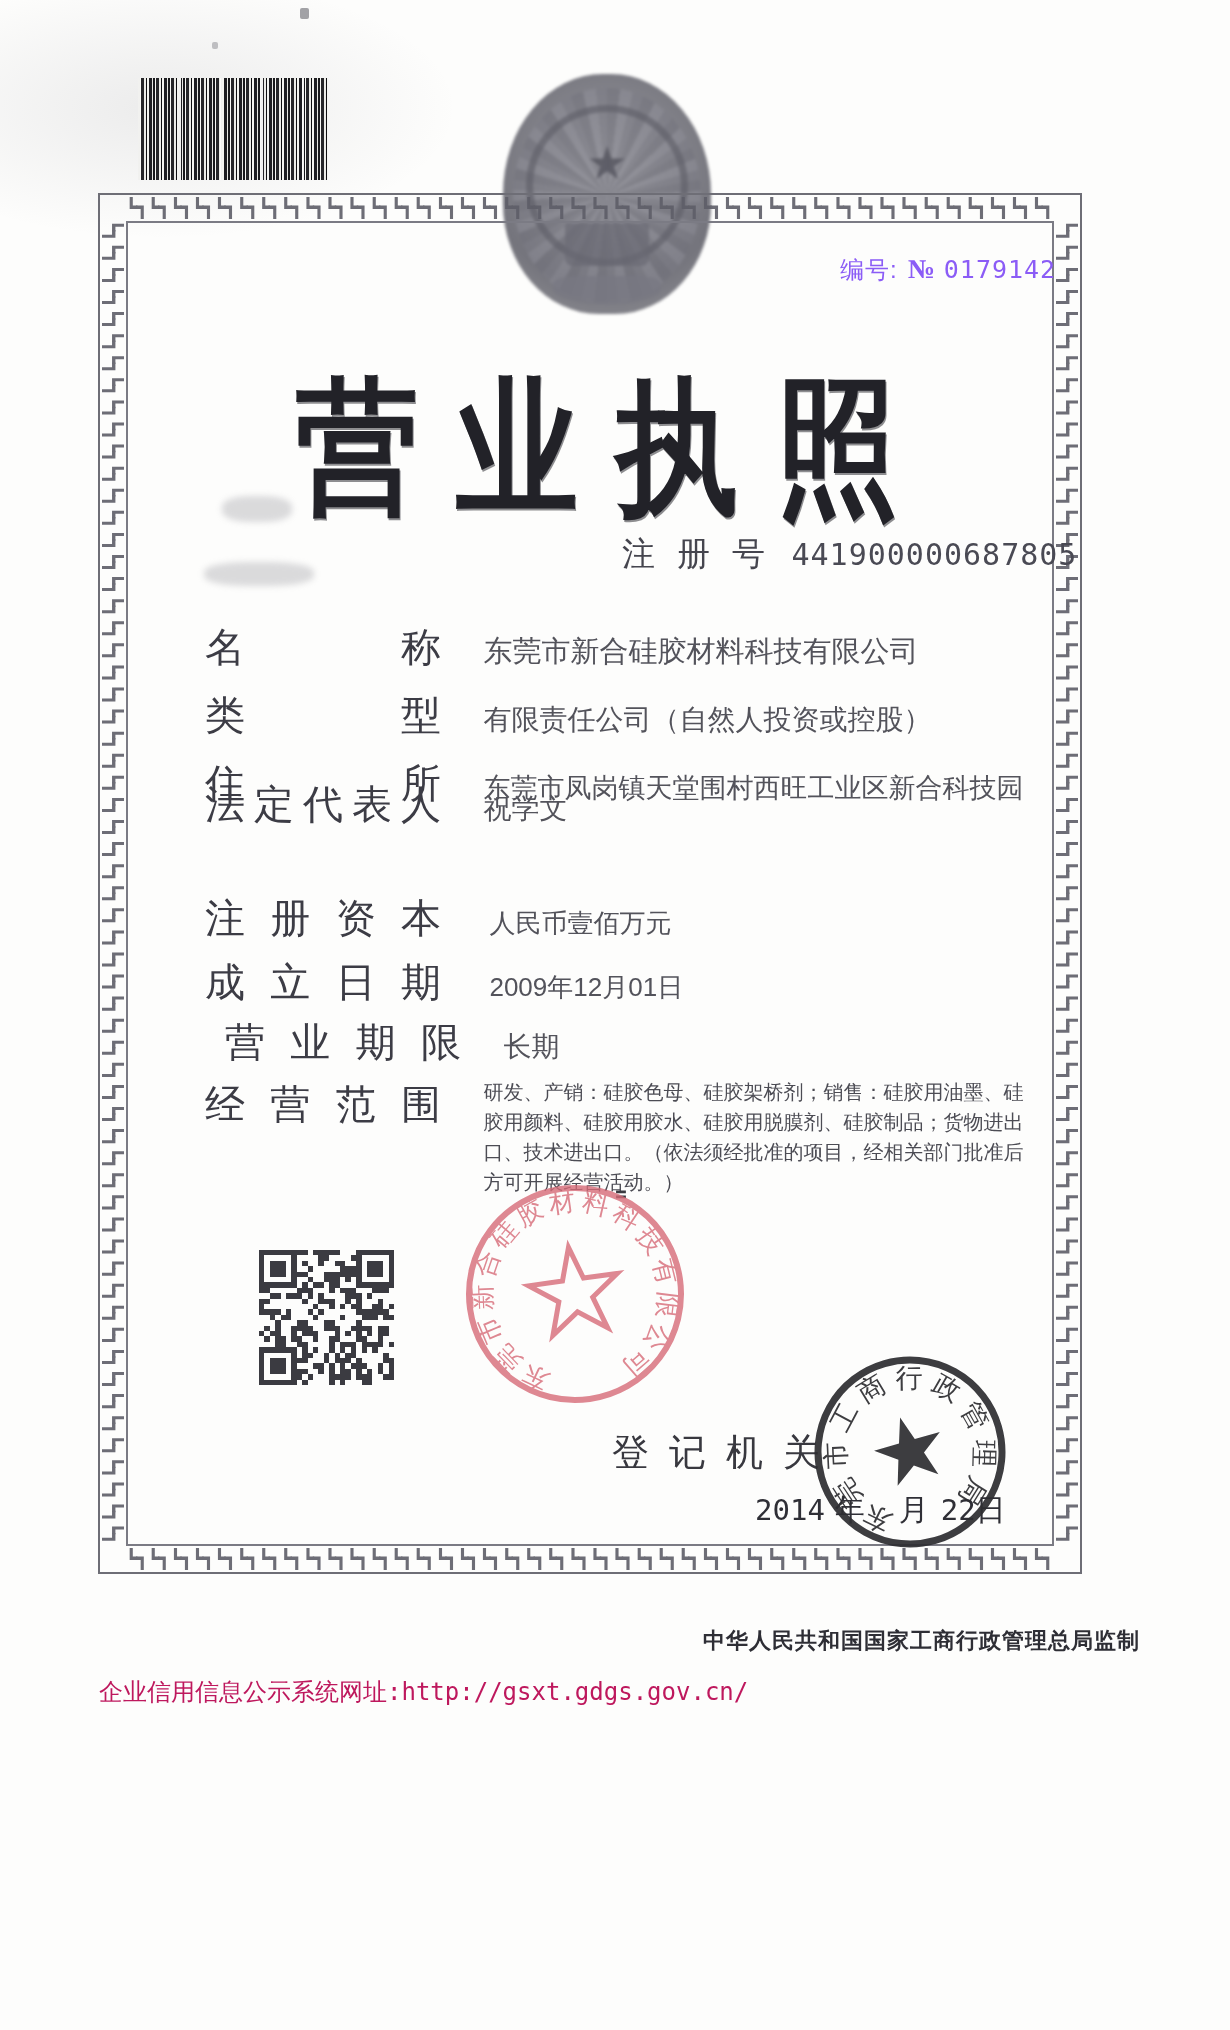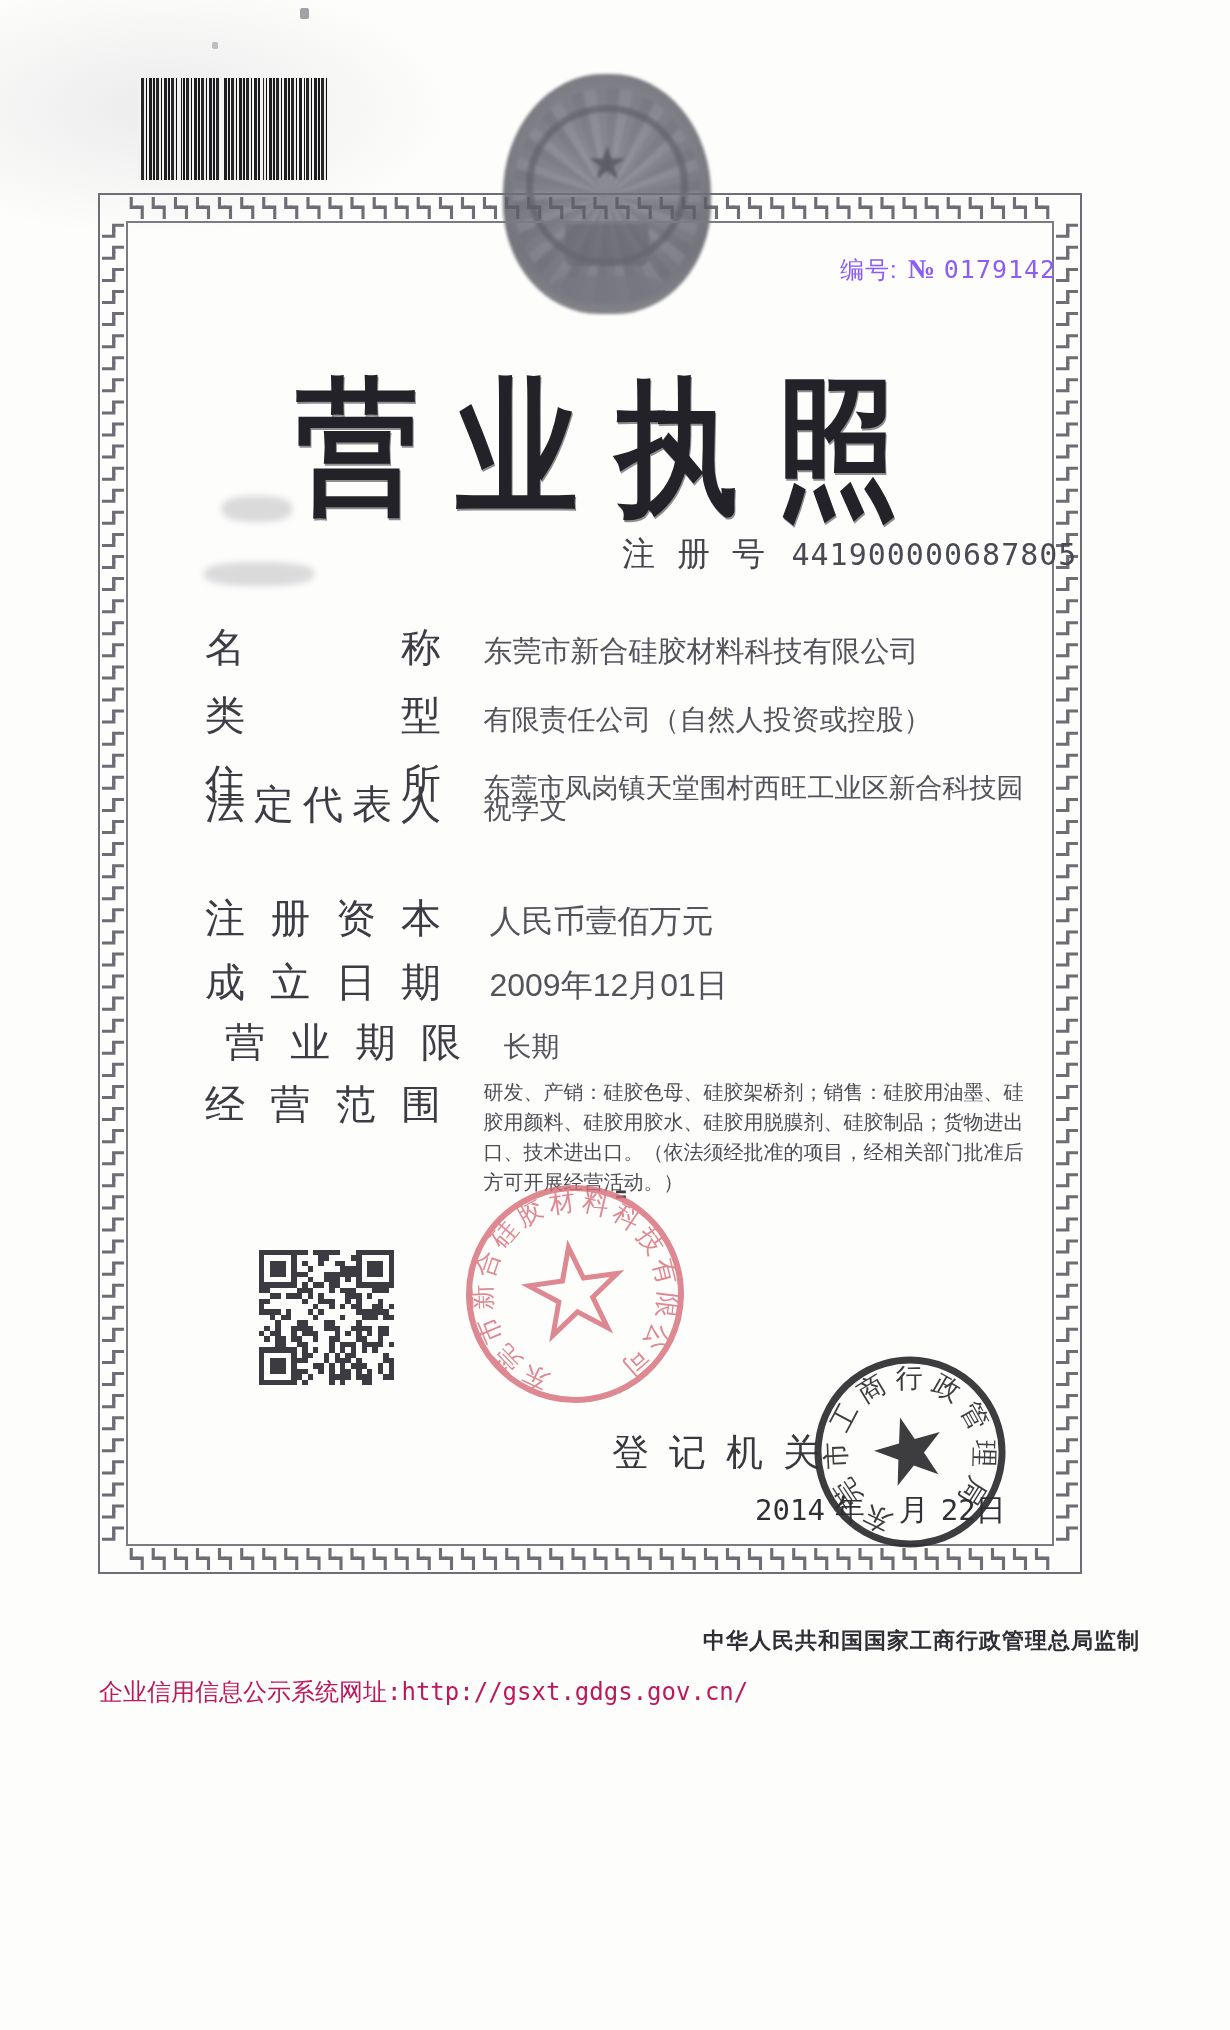--- a/index.html
+++ b/index.html
@@ -46,21 +46,21 @@
          letter-spacing:38px;white-space:nowrap;transform:scaleY(1.2);transform-origin:top left;
          text-shadow:1px 1px 0 rgba(30,30,35,.5);}
   .regline{left:622px;top:532px;white-space:nowrap;}
   .regline .rlabel{font-size:33px;color:#45454e;letter-spacing:22px;}
   .regline .rnum{font-family:"DejaVu Sans Mono",monospace;font-size:30px;color:#4a4a54;letter-spacing:1px;}
   
   .row{position:absolute;left:205px;white-space:nowrap;}
   .flabel{display:inline-block;width:236px;font-size:40px;color:#3c3c45;
           text-align:justify;text-align-last:justify;letter-spacing:0;}
   .fvalue{display:inline-block;margin-left:38px;color:#53535b;}
-  .v29{font-size:29px;} .v28{font-size:28px;} .v27{font-size:27px;} .v26{font-size:32px;margin-left:44px;}
+  .v29{font-size:29px;} .v28{font-size:28px;} .v27{font-size:27px;} .v26{font-size:26px;margin-left:44px;}
   .row-scope .flabel{vertical-align:top;}
   .row-scope .fvalue{vertical-align:top;width:552px;white-space:normal;font-size:20px;line-height:30px;color:#4c4c54;}
   .inkmark{left:614px;top:1186px;font-size:14px;color:#3a3a40;letter-spacing:-2px;}
   
   .qr{left:259px;top:1250px;width:135px;height:135px;display:grid;
       grid-template-columns:repeat(25,1fr);grid-template-rows:repeat(25,1fr);filter:blur(.4px);}
   .qr i{display:block;} .qr i.on{background:#3b3b41;}
   
   .seal-red{left:453px;top:1172px;width:244px;height:244px;transform:rotate(-8deg);opacity:.8;}
   .seal-black{left:808px;top:1350px;width:204px;height:204px;transform:rotate(-16deg);opacity:.92;}

